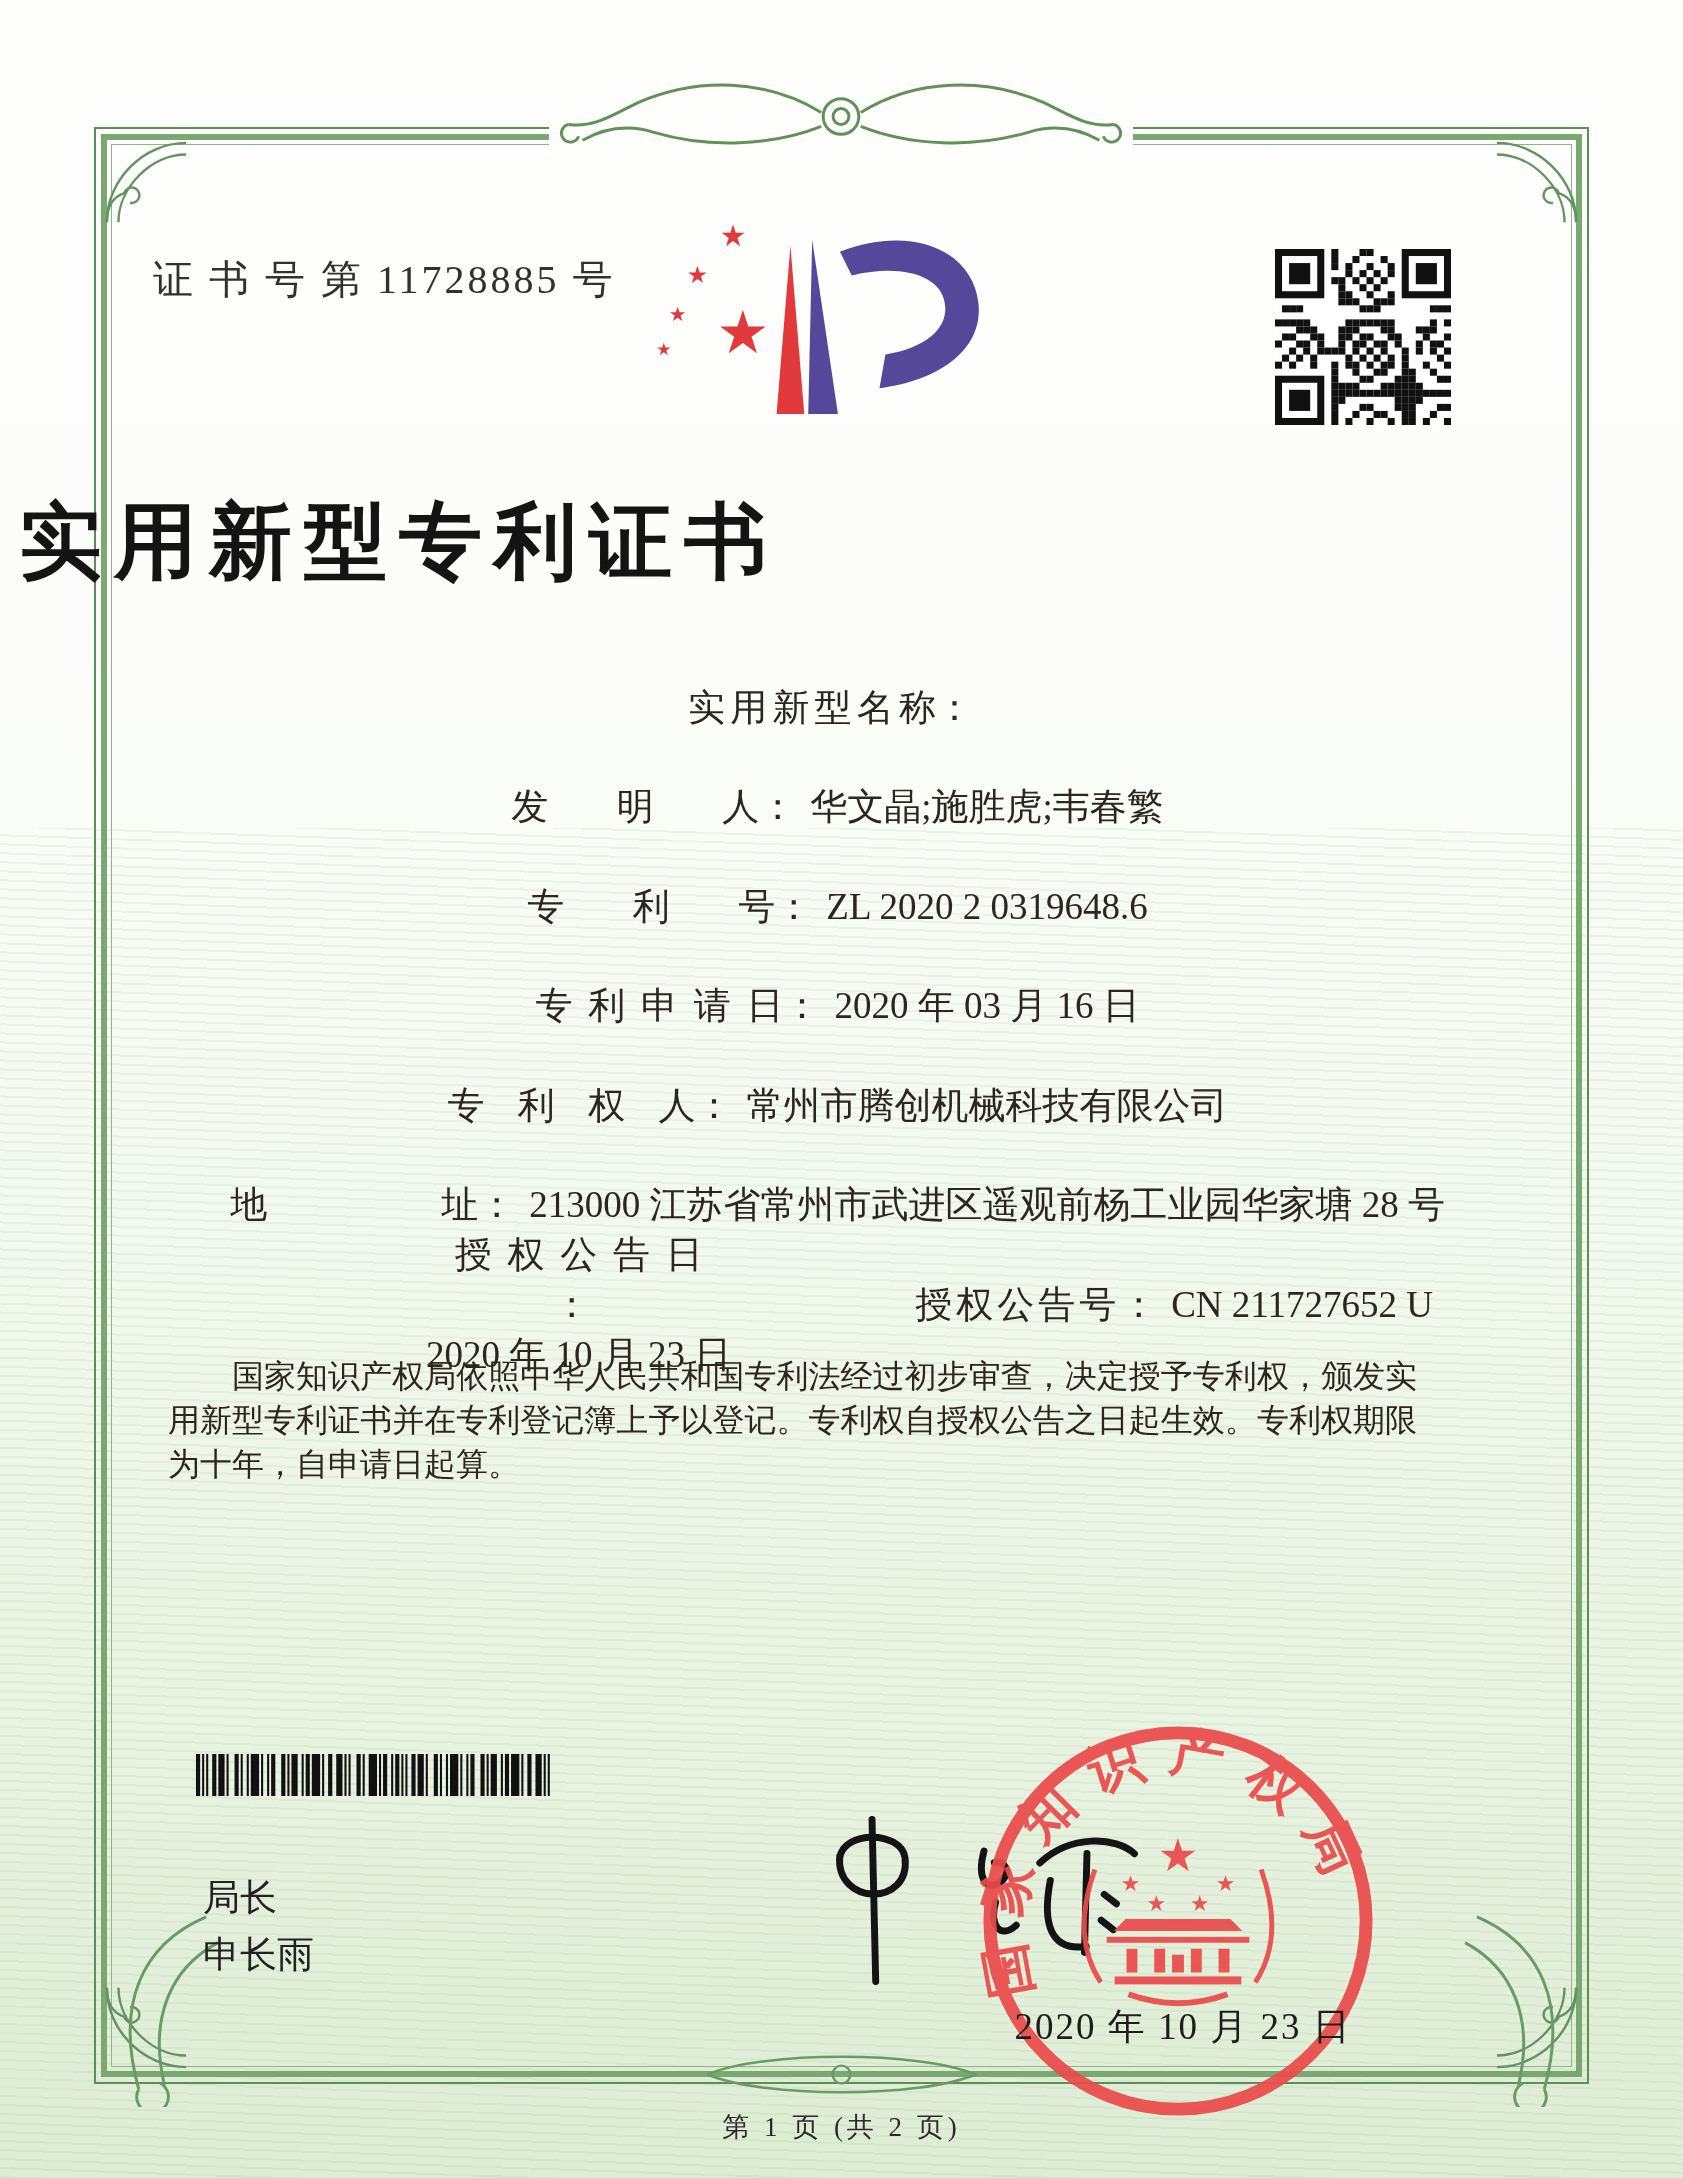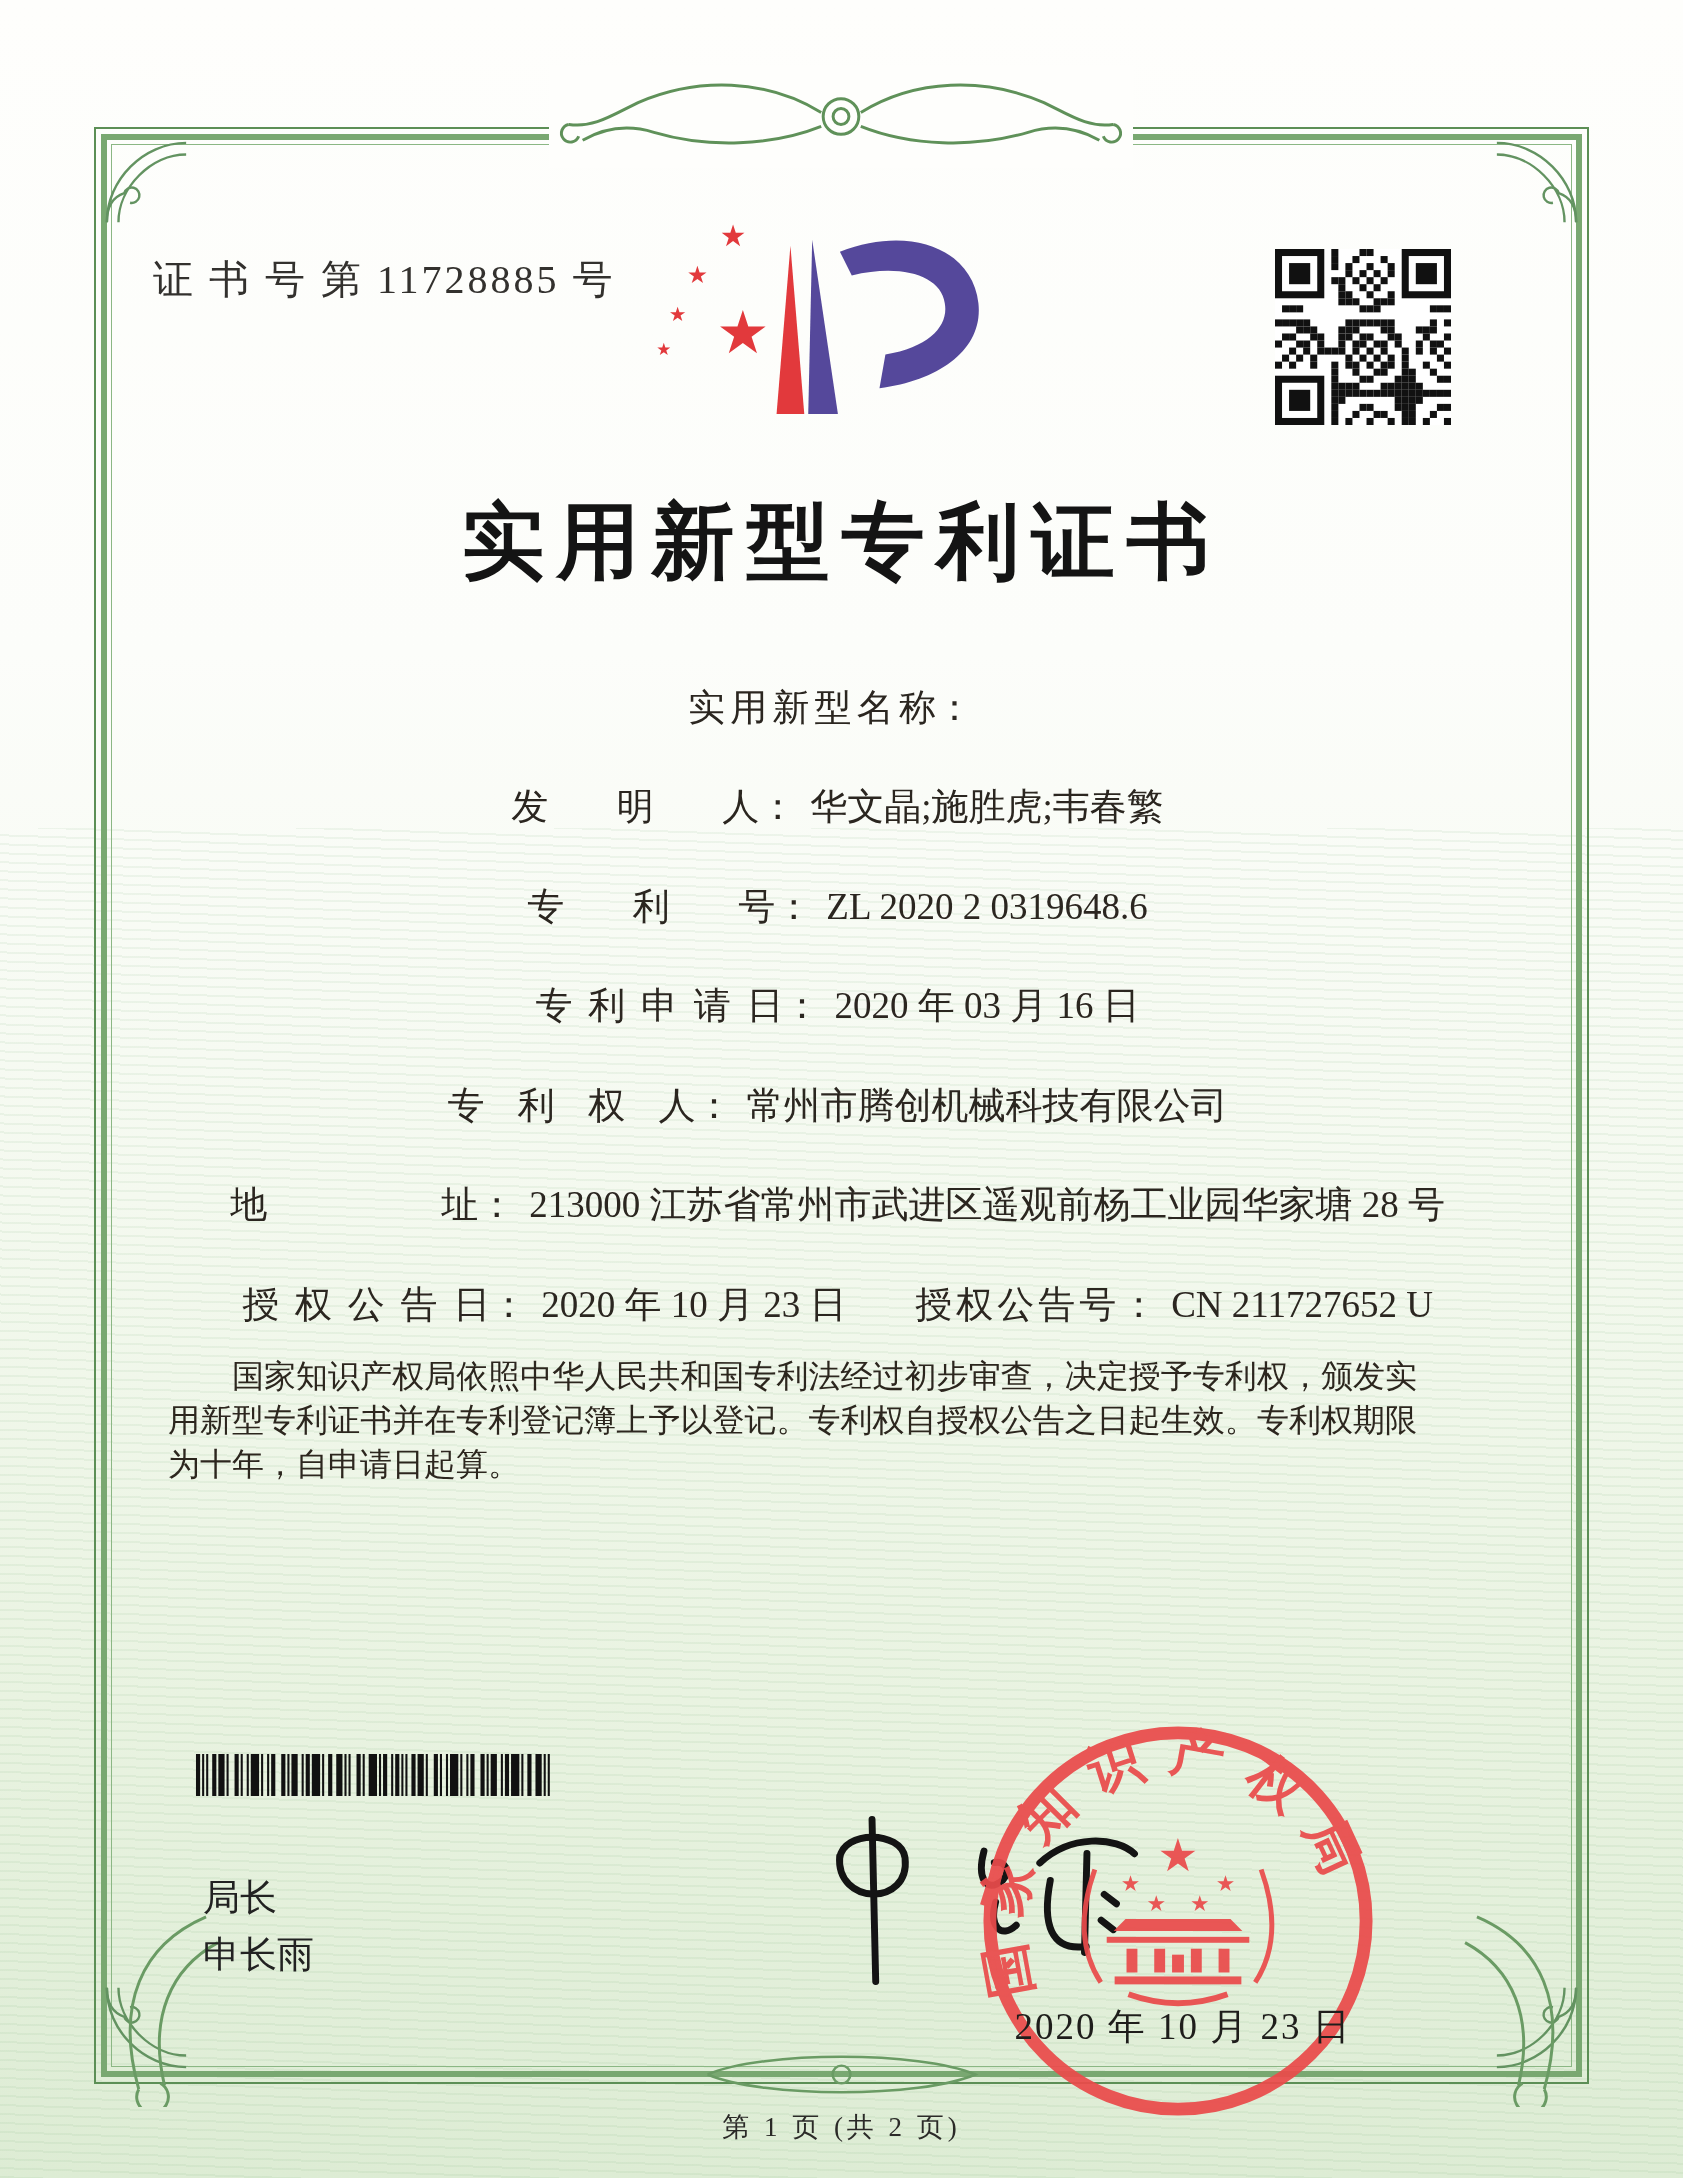--- a/index.html
+++ b/index.html
@@ -37,32 +37,32 @@
   .bottom-orn path,.bottom-orn circle{stroke:#6a9b64;stroke-width:2.5;fill:none;}
   
   .cert-no{
     position:absolute;left:153px;top:252px;
     font-size:40px;letter-spacing:3px;color:#33312e;
   }
   .logo{position:absolute;left:642px;top:206px;width:376px;height:223px;}
   .qr{position:absolute;left:1275px;top:249px;width:176px;height:176px;}
   .title{
     position:absolute;left:0;right:0;top:487px;
-    text-align:center;font-size:83px;font-weight:700;
-    letter-spacing:12px;color:#141414;
+    font-size:83px;font-weight:700;
+    letter-spacing:12px;color:#141414;padding-left:19px;
   }
   
   .field-row{
     position:absolute;left:184px;width:1307px;height:99px;
     display:flex;align-items:center;
     font-size:37px;color:#2b2620;justify-content:center;
   }
   .flabel{display:inline-block;width:248px;text-align:justify;text-align-last:justify;}
   .colon{margin-right:14px;}
-  .pair1{display:flex;align-items:center;width:673px;}
+  .pair1{display:flex;align-items:center;width:673px;flex-direction:column;}
   .pair2{display:flex;align-items:center;}
   .pair2 .flabel{width:auto;letter-spacing:4px;}
   
   .body-text{
     position:absolute;left:168px;top:1354px;width:1249px;
     font-size:32px;line-height:44px;color:#2c261e;text-align:justify;
   }
   .body-text p{margin:0 0 2px 0;text-indent:2em;}
   
   .barcode{position:absolute;left:194px;top:1754px;width:366px;height:42px;}

